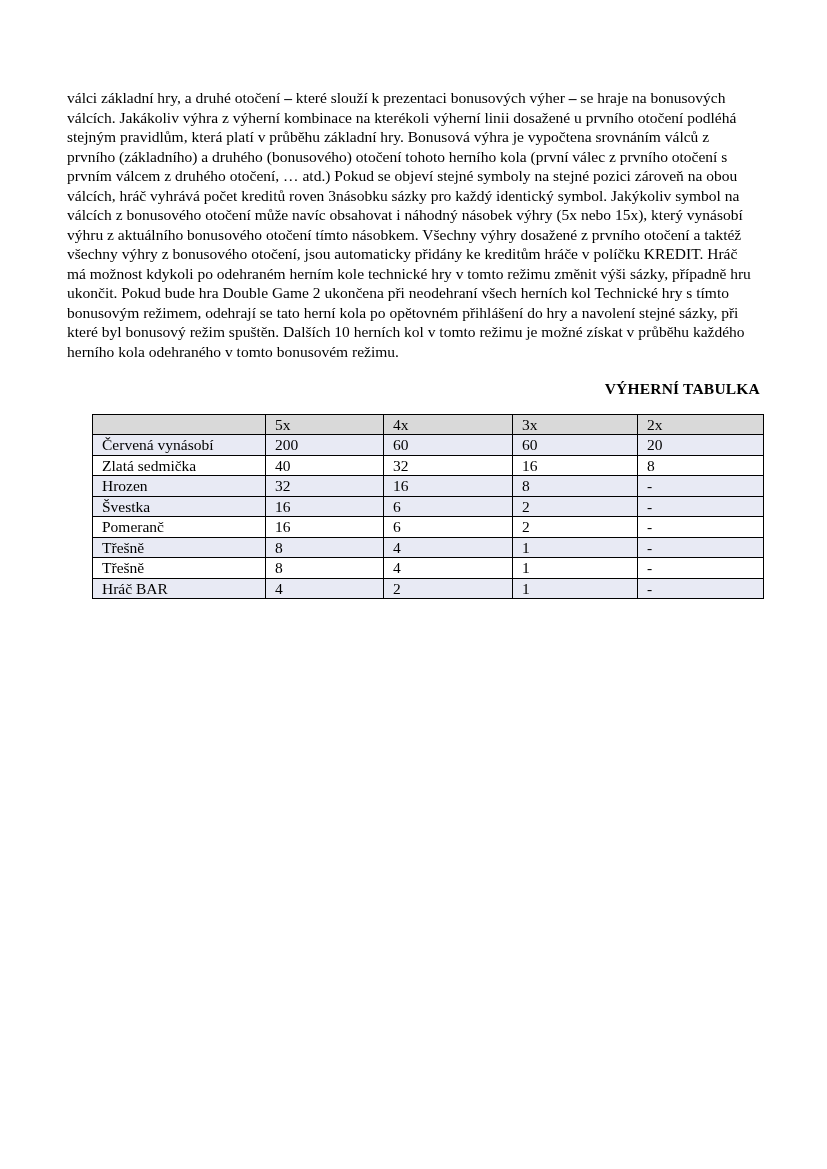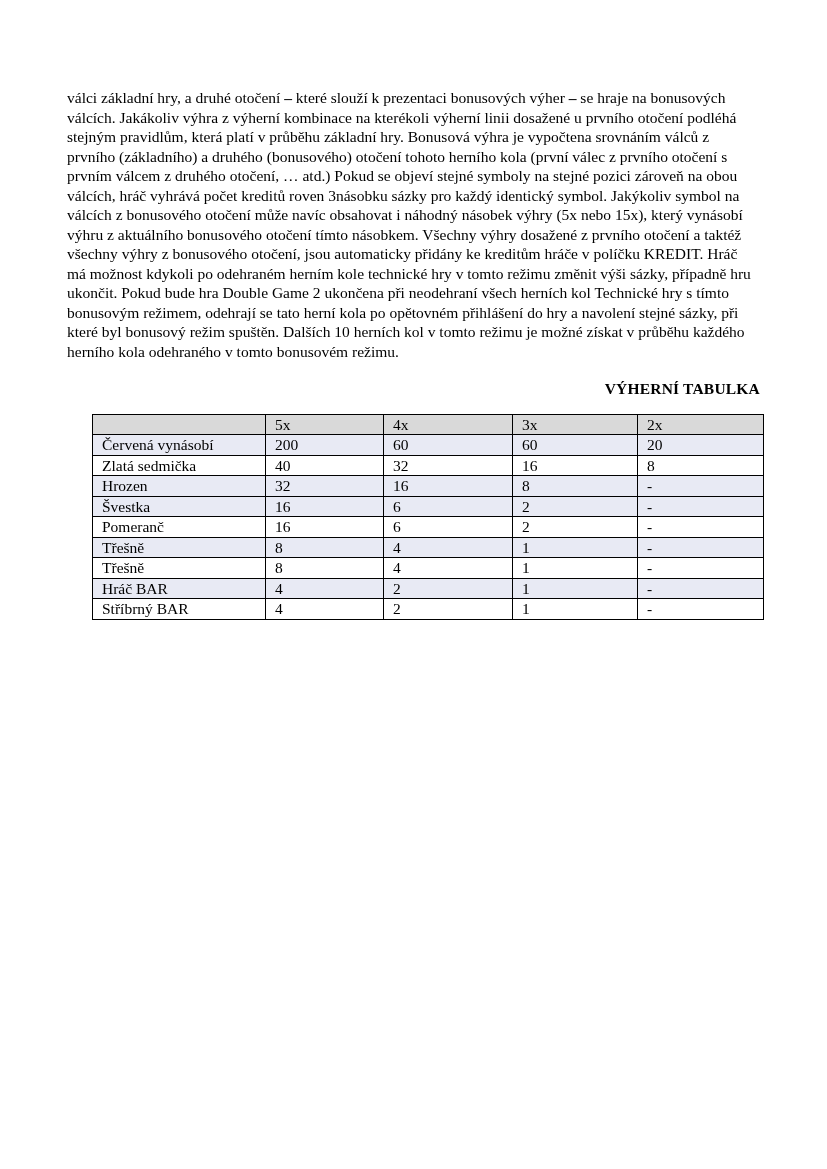--- a/index.html
+++ b/index.html
@@ -141,24 +141,17 @@
             <td>1</td>
             <td>-</td>
           </tr>
           <tr class="alt">
             <td>Hráč BAR</td>
             <td>4</td>
             <td>2</td>
             <td>1</td>
             <td>-</td>
           </tr>
-          <tr>
-            <td>Stříbrný BAR</td>
-            <td>4</td>
-            <td>2</td>
-            <td>1</td>
-            <td>-</td>
-          </tr>
         </tbody>
     </table>
 
   </div>
 </div>
 
 </body></html>

